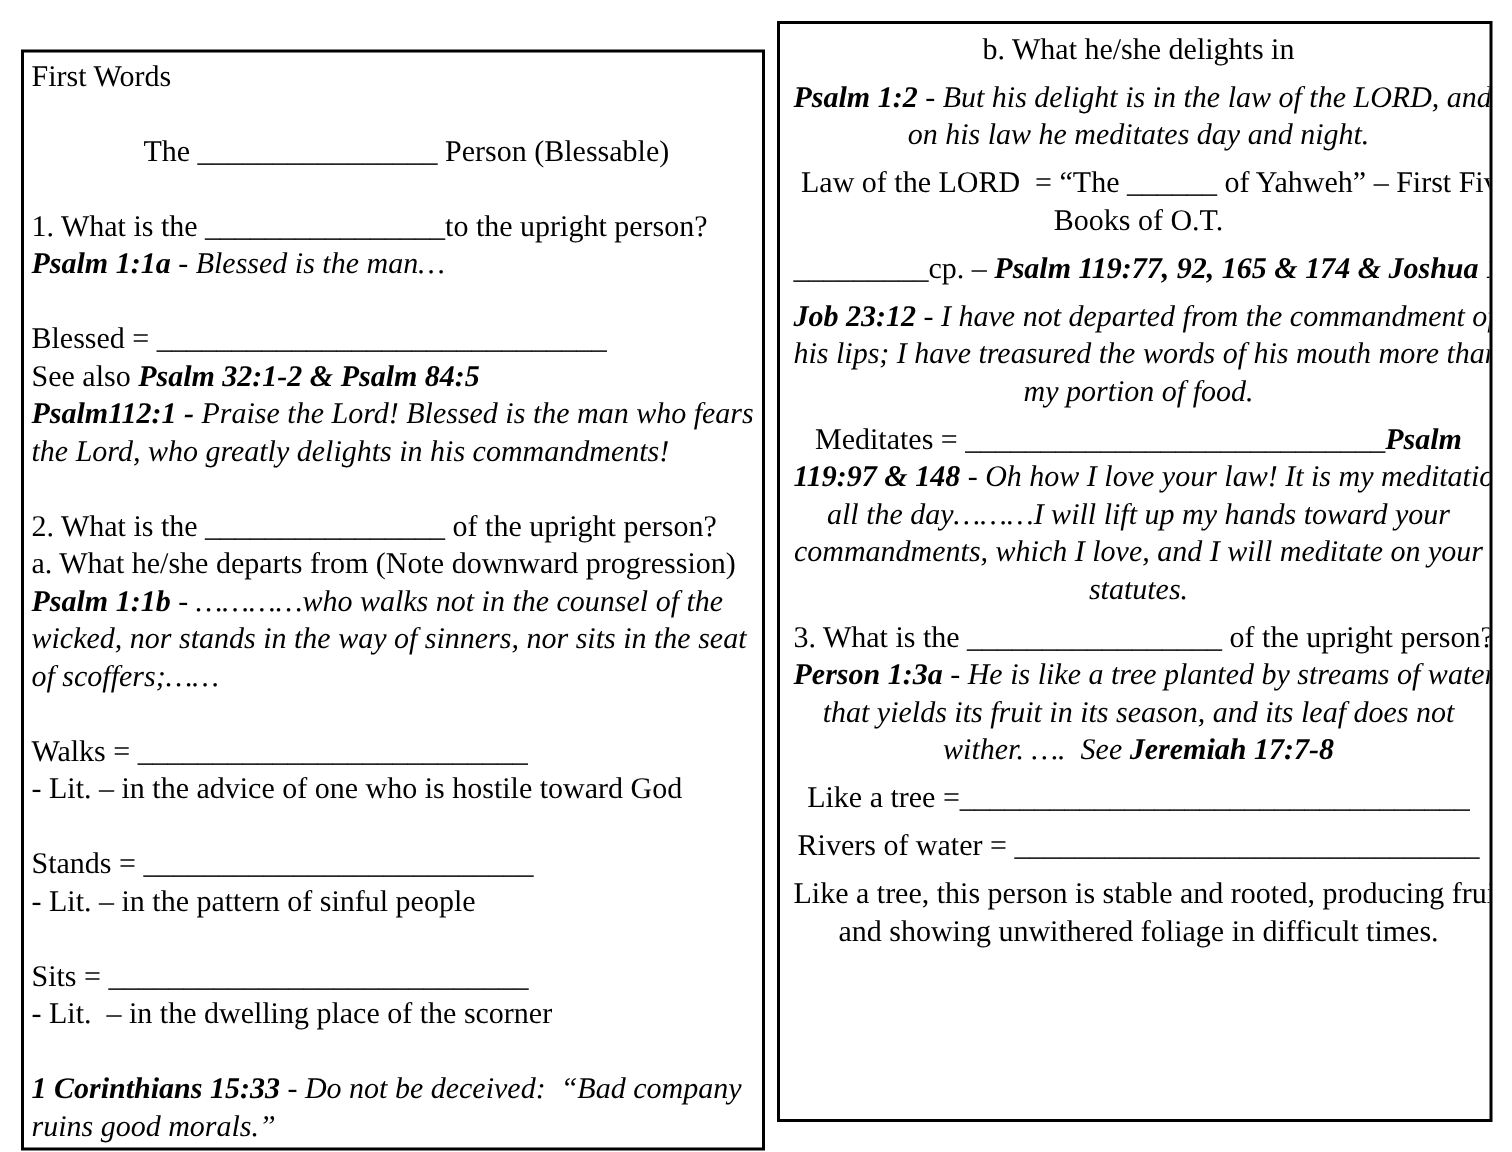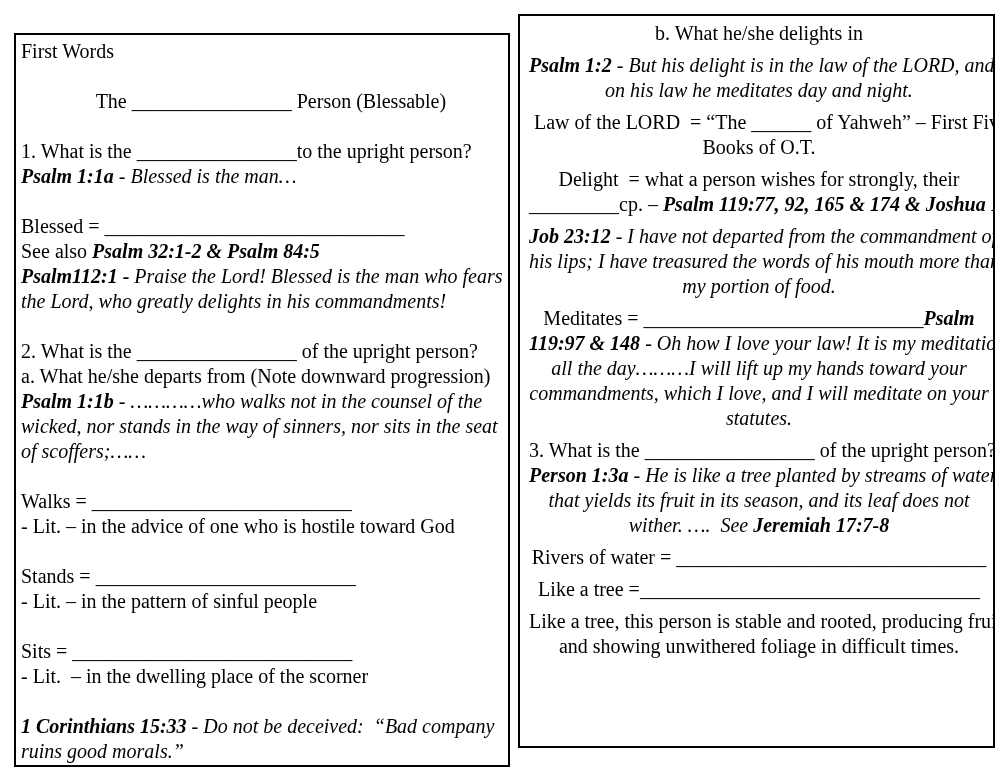--- a/index.html
+++ b/index.html
@@ -48,25 +48,24 @@
 <body>
 
 <div class="page">
   <section class="box left"><p class=""><span class="s-n">First Words</span></p><p class=""><span class="s-n"> </span></p><p class=""><span class="s-n">               The </span><span class="s-n">________________</span><span class="s-n"> Person (Blessable)</span></p><p class=""><span class="s-n"> </span></p><p class=""><span class="s-n">1. What is the </span><span class="s-n">________________</span><span class="s-n">to the upright person?</span></p><p class=""><span class="s-bi">Psalm 1:1a</span><span class="s-n"> - </span><span class="s-i">Blessed is the man…</span></p><p class=""><span class="s-n"> </span></p><p class=""><span class="s-n">Blessed = </span><span class="s-n">______________________________</span></p><p class=""><span class="s-n">See also </span><span class="s-bi">Psalm 32:1-2 &amp; Psalm 84:5</span></p><p class=""><span class="s-bi">Psalm112:1 - </span><span class="s-i">Praise the Lord! Blessed is the man who fears
 the Lord, who greatly delights in his commandments!</span></p><p class=""><span class="s-n"> </span></p><p class=""><span class="s-n">2. What is the </span><span class="s-n">________________</span><span class="s-n"> of the upright person?</span></p><p class=""><span class="s-n">a. What he/she departs from (Note downward progression)</span></p><p class=""><span class="s-bi">Psalm 1:1b</span><span class="s-n"> - </span><span class="s-i">…………who walks not in the counsel of the
 wicked, nor stands in the way of sinners, nor sits in the seat
 of scoffers;……</span></p><p class=""><span class="s-n"> </span></p><p class=""><span class="s-n">Walks = </span><span class="s-n">__________________________</span></p><p class=""><span class="s-n">- Lit. – in the advice of one who is hostile toward God</span></p><p class=""><span class="s-n"> </span></p><p class=""><span class="s-n">Stands = </span><span class="s-n">__________________________</span></p><p class=""><span class="s-n">- Lit. – in the pattern of sinful people</span></p><p class=""><span class="s-n"> </span></p><p class=""><span class="s-n">Sits = </span><span class="s-n">____________________________</span></p><p class=""><span class="s-n">- Lit.  – in the dwelling place of the scorner</span></p><p class=""><span class="s-n"> </span></p><p class=""><span class="s-bi">1 Corinthians 15:33</span><span class="s-n"> - </span><span class="s-i">Do not be deceived:  “Bad company
 ruins good morals.”</span></p><p class=""><span class="s-n"> </span></p></section>
   <section class="box right"><p class=""><span class="s-n">b. What he/she delights in</span></p><p class="gap"><span class="s-bi">Psalm 1:2</span><span class="s-n"> - </span><span class="s-i">But his delight is in the law of the LORD, and
 on his law he meditates day and night.</span></p><p class="gap"><span class="s-n"> Law of the LORD  = “The </span><span class="s-n">______</span><span class="s-n"> of Yahweh” – First Five
-Books of O.T.</span></p><p class="gap"><span class="s-n">Delight  = what a person wishes for strongly, their
-</span><span class="s-n">_________</span><span class="s-n">cp. – </span><span class="s-bi">Psalm 119:77, 92, 165 &amp; 174 &amp; Joshua 1:8</span></p><p class="gap"><span class="s-bi">Job 23:12</span><span class="s-n"> - </span><span class="s-i">I have not departed from the commandment of
+Books of O.T.</span></p><p class="gap"><span class="s-n">_________</span><span class="s-n">cp. – </span><span class="s-bi">Psalm 119:77, 92, 165 &amp; 174 &amp; Joshua 1:8</span></p><p class="gap"><span class="s-bi">Job 23:12</span><span class="s-n"> - </span><span class="s-i">I have not departed from the commandment of
 his lips; I have treasured the words of his mouth more than
 my portion of food.</span></p><p class="gap"><span class="s-n">Meditates = </span><span class="s-n">____________________________</span><span class="s-bi">Psalm
 119:97 &amp; 148</span><span class="s-n"> - </span><span class="s-i">Oh how I love your law! It is my meditation
 all the day………I will lift up my hands toward your
 commandments, which I love, and I will meditate on your
 statutes.</span></p><p class="gap"><span class="s-n">3. What is the </span><span class="s-n">_________________</span><span class="s-n"> of the upright person?
 </span><span class="s-bi">Person 1:3a</span><span class="s-n"> - </span><span class="s-i">He is like a tree planted by streams of water
 that yields its fruit in its season, and its leaf does not
-wither. ….  See </span><span class="s-bi">Jeremiah 17:7-8</span></p><p class="gap"><span class="s-n">Rivers of water = </span><span class="s-n">_______________________________</span></p><p class="gap"><span class="s-n">Like a tree =</span><span class="s-n">__________________________________</span></p><p class="gap"><span class="s-n">Like a tree, this person is stable and rooted, producing fruit
+wither. ….  See </span><span class="s-bi">Jeremiah 17:7-8</span></p><p class="gap"><span class="s-n">Like a tree =</span><span class="s-n">__________________________________</span></p><p class="gap"><span class="s-n">Rivers of water = </span><span class="s-n">_______________________________</span></p><p class="gap"><span class="s-n">Like a tree, this person is stable and rooted, producing fruit
 and showing unwithered foliage in difficult times.</span></p></section>
 </div>
 
 </body></html>

